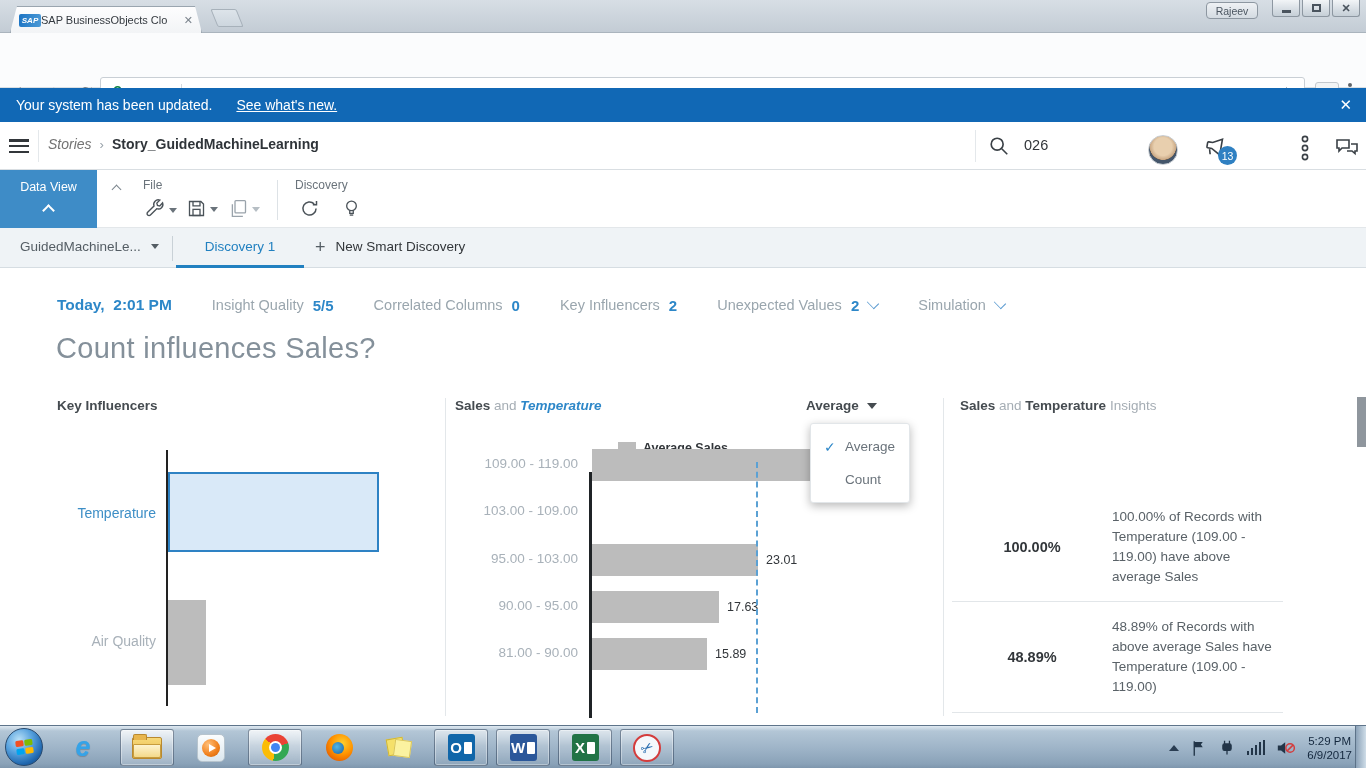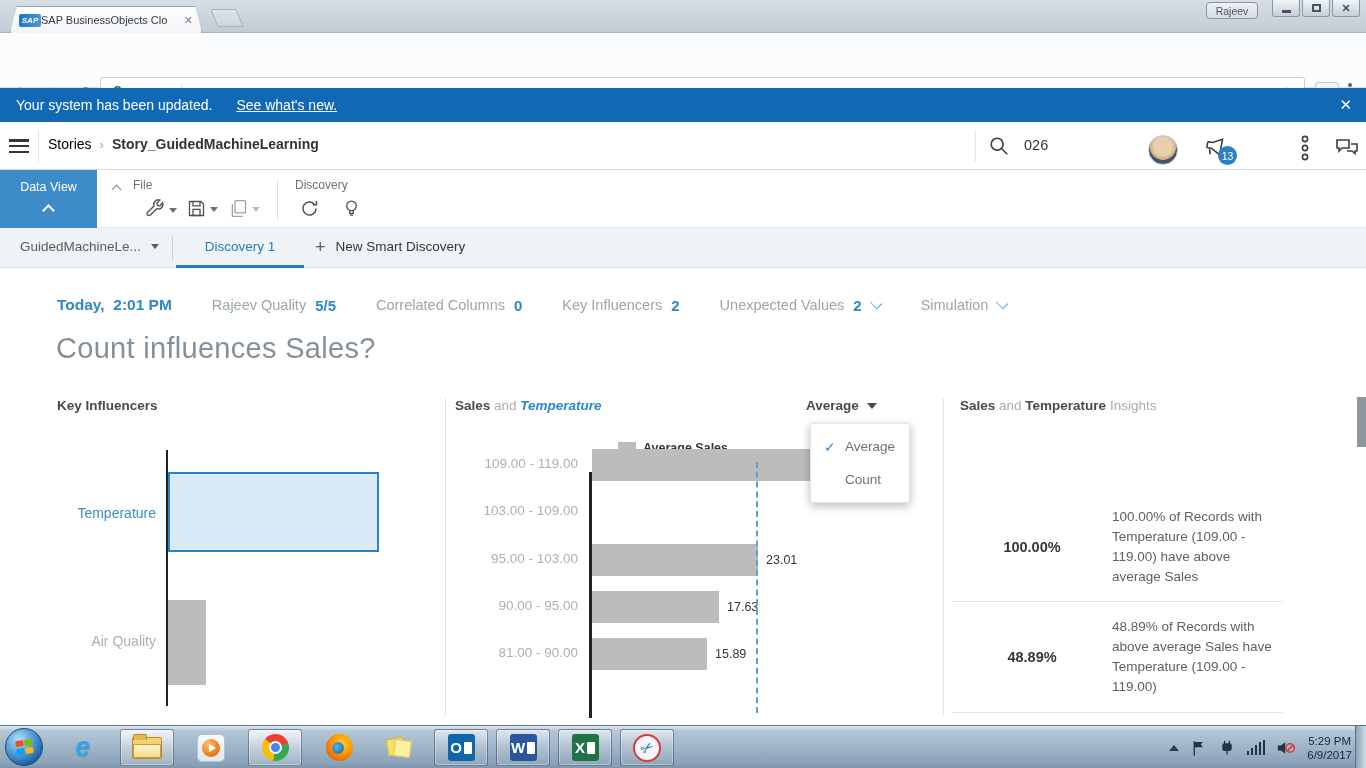--- a/index.html
+++ b/index.html
@@ -48,21 +48,21 @@
   .banner-msg { color:#fff; font-size:14px; margin-left:16px; }
   .banner-link { color:#fff; font-size:14px; margin-left:24px; text-decoration:underline; }
   .banner-close { position:absolute; right:14px; top:8px; color:#fff; font-size:15px; }
 
   
   .app-header { position:absolute; left:0; top:122px; width:1366px; height:48px; background:#fff; border-bottom:1px solid #d9dee2; }
   .hamburger { position:absolute; left:9px; top:17px; width:20px; height:14px; display:flex; flex-direction:column; justify-content:space-between; }
   .hamburger i { height:2.5px; background:#32363a; display:block; }
   .hdr-sep { position:absolute; top:8px; width:1px; height:32px; background:#e4e8eb; }
   .breadcrumb { position:absolute; left:48px; top:14px; font-size:14px; display:flex; gap:8px; align-items:center; }
-  .bc-root { color:#000000; }
+  .bc-root { color:#737373;font-style:italic; }
   .bc-sep { color:#9aa3ab; font-size:13px; }
   .bc-current { color:#2f3439; font-weight:bold; }
   .hdr-right-ic { position:absolute; top:13px; }
   .tenant { position:absolute; left:1024px; top:15px; font-size:14.5px; color:#32363a; }
   .avatar { position:absolute; left:1148px; top:13px; width:30px; height:30px; border-radius:50%;
     background:radial-gradient(circle at 50% 38%, #e8cfae 0 40%, #caa986 58%, #6b5d4d 60%, #44566b 62%); border:1px solid #c8cdd2; }
   .notif-badge { position:absolute; left:1218px; top:146px; width:19px; height:19px; border-radius:50%; background:#2f80c2;
     color:#fff; font-size:10.5px; display:flex; align-items:center; justify-content:center; z-index:3;text-align:right; }
   .help-circ { position:absolute; left:1247px; top:136px; width:21px; height:21px; border-radius:50%; border:1.7px solid #3a4046;
     color:#3a4046; font-size:12.5px; font-weight:bold; display:flex; align-items:center; justify-content:center; }
@@ -296,21 +296,21 @@
     </div>
   </div>
   <div class="notif-badge">13</div>
 
   <div class="toolbar">
     <div class="dataview-tab">
       <span class="dataview-label">Data View</span>
       <span class="chev chev-up-white"></span>
     </div>
     <span class="chev collapse-chev"></span>
-    <span class="tb-group-label" style="left:133px;">File</span>
+    <span class="tb-group-label" style="left:143px;">File</span>
     <div class="tb-icon" style="left:144px;">
       <svg width="22" height="22" viewBox="0 0 24 24" fill="none" stroke="#4a5258" stroke-width="1.5">
         <path d="M20.3 5.3a5 5 0 0 1-6.4 6.4L7 18.6a2.1 2.1 0 1 1-3-3l6.9-6.9a5 5 0 0 1 6.4-6.4L14 5.6l.7 2.5 2.5.7 3.1-3.5z"></path>
       </svg>
       <span class="dd-caret"></span>
     </div>
     <div class="tb-icon" style="left:186px;">
       <svg width="21" height="21" viewBox="0 0 24 24" fill="none" stroke="#4a5258" stroke-width="1.5">
         <path d="M4 4h13l3 3v13H4z"></path>
           <path d="M8 4v5h8V4"></path>
@@ -355,21 +355,21 @@
       <span class="plus-ic">+</span>
       <span>New Smart Discovery</span>
     </div>
   </div>
 
   <div class="content">
 
     <div class="stats-row">
       <span class="stat-ts">Today,  2:01 PM</span>
       <span class="stat">
-        <span class="lbl">Rajeev Quality</span>
+        <span class="lbl">Insight Quality</span>
         <span class="val">5/5</span>
       </span>
       <span class="stat">
         <span class="lbl">Correlated Columns</span>
         <span class="val">0</span>
       </span>
       <span class="stat">
         <span class="lbl">Key Influencers</span>
         <span class="val">2</span>
       </span>

